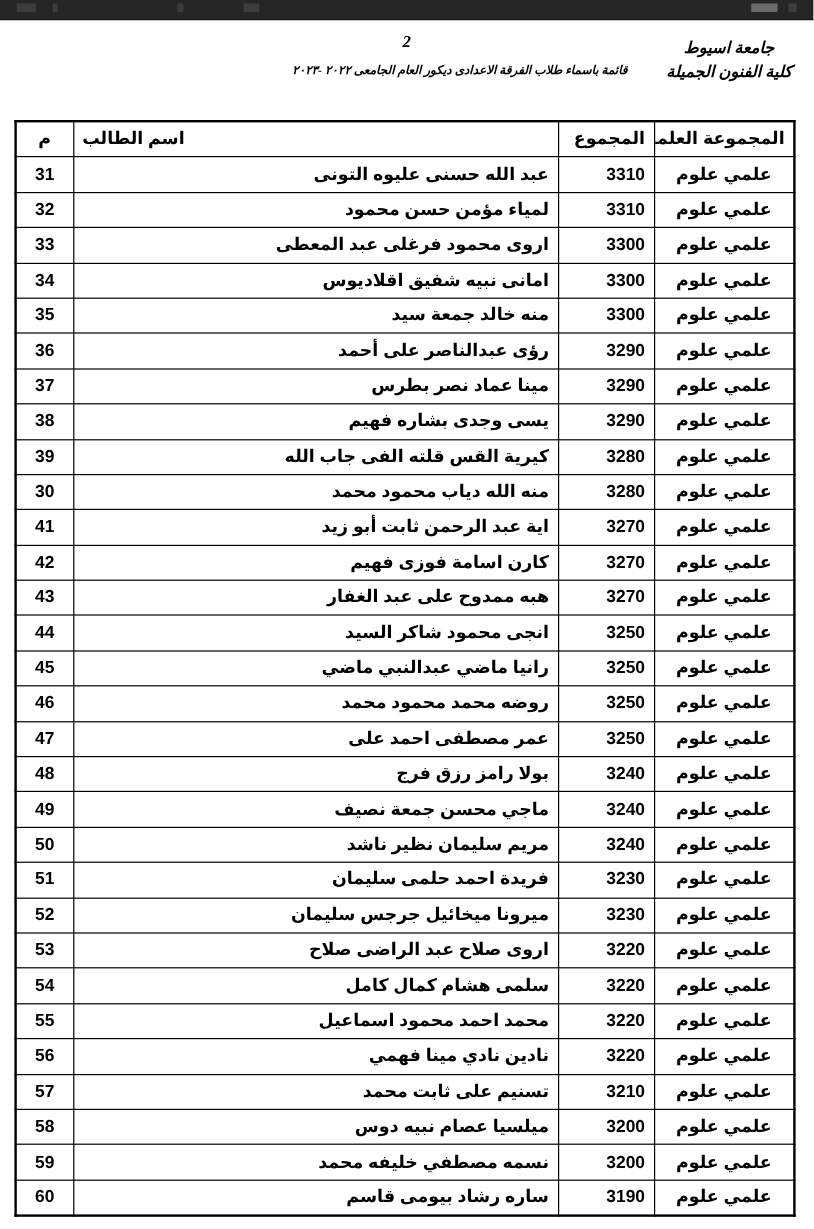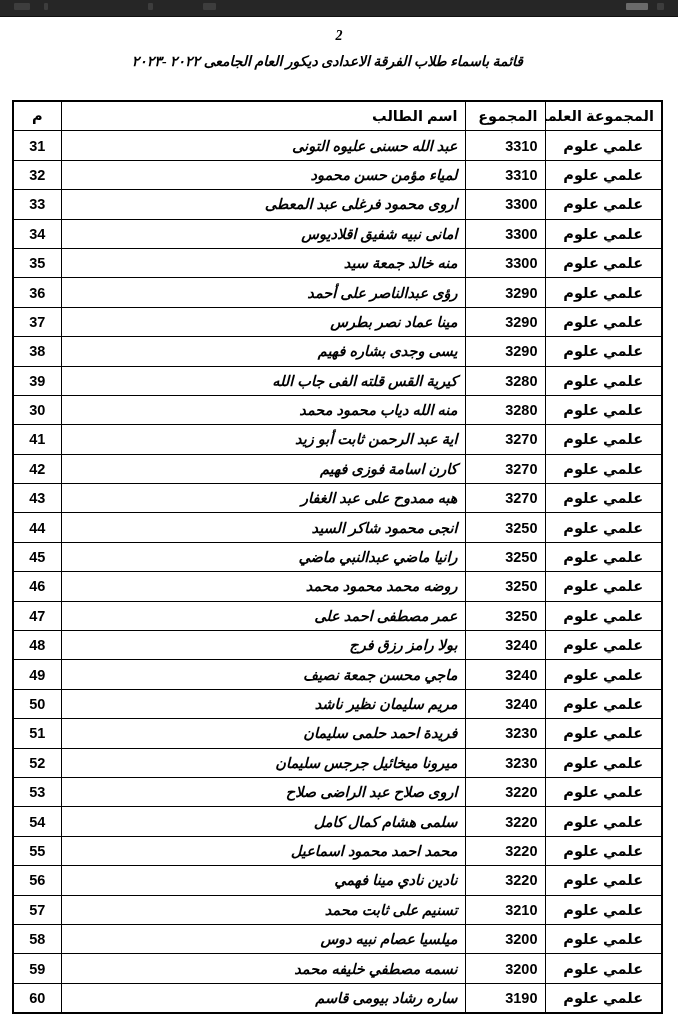--- a/index.html
+++ b/index.html
@@ -109,21 +109,21 @@
     font-size: 14px;
     color: #000;
   }
   .subtitle {
     position: absolute;
     top: 36px;
     right: 155px;
     font-family: "Liberation Serif", "DejaVu Serif", serif;
     font-style: italic;
     font-weight: 700;
-    font-size: 14px;
+    font-size: 10px;
     color: #000;
     white-space: nowrap;
     letter-spacing: .2px;
   }
 
   
   .tbl-wrap {
     position: absolute;
     top: 83px;
     right: 15px;
@@ -148,25 +148,24 @@
     white-space: nowrap;
   }
   col.c-num   { width: 48px;  }
   col.c-name  { width: 404px; }
   col.c-total { width: 80px;  }
   col.c-group { width: 117px; }
 
   th.h-num, td.t-num {
     text-align: center;
   }
-  th.h-name { text-align: right; }
+  th.h-name { text-align: left; }
   td.t-name {
     text-align: right;
     font-size: 14px;
-    font-style: italic;
   }
   th.h-total, td.t-total {
     text-align: right;
     font-size: 16px;
   }
   td.t-total { font-weight: 400; font-size: 17px; }
   th.h-group, td.t-group { text-align: center; }
   td.t-group { font-size: 14px; }
 
   thead th {
@@ -190,20 +189,24 @@
 </div>
 
 <div class="left-ghost">
   <span class="dot d1"></span>
   <span class="dot d2"></span>
 </div>
 
 <div class="page">
 
   <div class="hdr">
+    <div class="uni-block">
+      <span class="uni-name">جامعة اسيوط</span>
+      <span class="fac-name">كلية الفنون الجميلة</span>
+    </div>
     <div class="page-no">2</div>
     <div class="subtitle">قائمة باسماء طلاب الفرقة الاعدادى ديكور العام الجامعى ٢٠٢٢ -٢٠٢٣</div>
   </div>
 
   <div class="tbl-wrap">
     <table class="roster">
       <colgroup>
         <col class="c-group">
           <col class="c-total">
           <col class="c-name">

